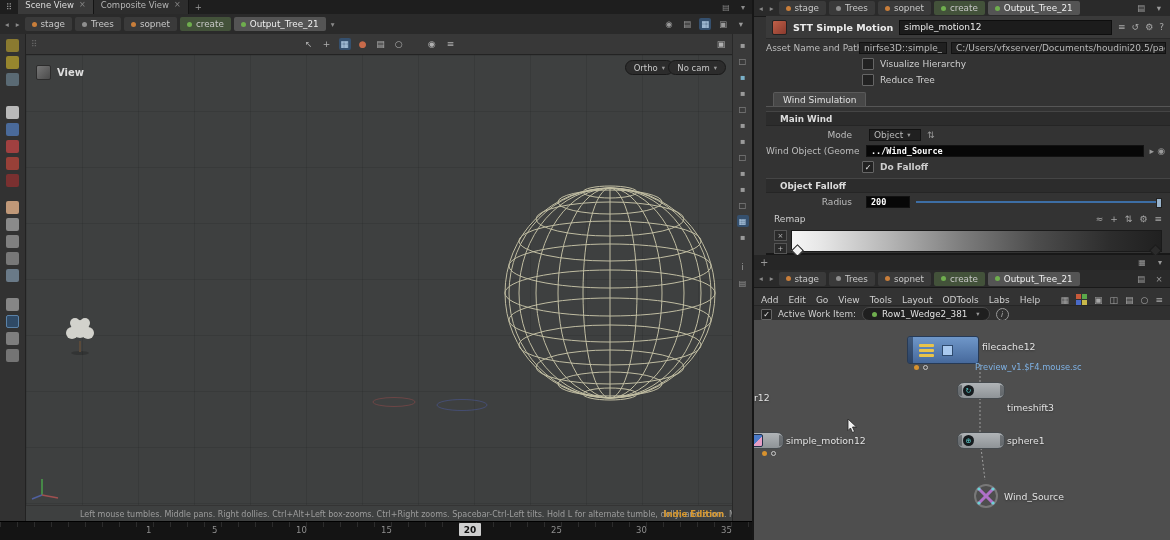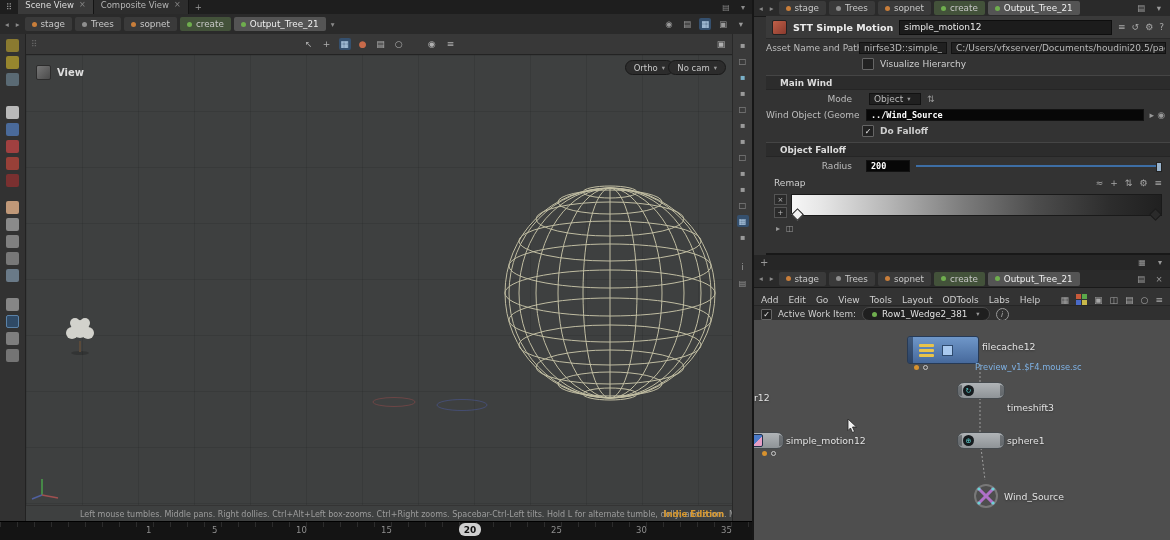--- a/index.html
+++ b/index.html
@@ -54,21 +54,21 @@
   .helptext{font-size:8px;color:#9c9c9c;white-space:nowrap}
   .indie{position:absolute;right:8px;color:#d9992e;font-size:8.5px;font-weight:bold}
 
   .vpright{position:absolute;right:0;top:34px;bottom:18px;width:20px;background:#3a3a3a;border-left:1px solid #282828;
            display:flex;flex-direction:column;align-items:center;gap:4px;padding-top:5px;box-sizing:border-box;color:#9a9a9a;font-size:8px}
 
   
   .timeline{position:absolute;left:0;right:0;bottom:0;height:18px;background:#141414;border-top:1px solid #000;
     background-image:repeating-linear-gradient(90deg,#2c2c2c 0 1px,transparent 1px 17px);background-size:100% 5px;background-repeat:no-repeat}
   .tl-num{position:absolute;top:3px;font-size:8.5px;color:#8f8f8f}
-  .tl-cur{position:absolute;top:1px;left:459px;width:22px;height:13px;background:#cfcfcf;border-radius:6px;color:#111;
+  .tl-cur{position:absolute;top:1px;left:459px;width:22px;height:13px;background:#cfcfcf;border-radius:1px;color:#111;
           display:flex;align-items:center;justify-content:center;font-size:9px;font-weight:bold}
 
   
   .parampanel{position:absolute;left:12px;top:16px;right:0;height:239px;background:#333;border-bottom:2px solid #181818;box-sizing:border-box;font-size:9px}
   .phead{height:22px;background:#3a3a3a;border-bottom:1px solid #292929;display:flex;align-items:center;gap:6px;padding:0 6px}
   .ntypeic{width:13px;height:13px;border-radius:2px;background:linear-gradient(135deg,#c06048,#8a3a2e);border:1px solid #222;flex:none}
   .phtitle{font-weight:bold;color:#ececec;font-size:9.5px;white-space:nowrap}
   .namefield{flex:1;height:13px;background:#1c1c1c;border:1px solid #0e0e0e;color:#e8e8e8;font-size:9px;padding:0 4px;
              font-family:"DejaVu Sans","Liberation Sans",sans-serif}
   .phicons{display:flex;gap:6px;color:#a8a8a8;font-size:9px}
@@ -377,21 +377,28 @@
         </div>
         <div class="dfield" style="flex:1;margin:0 4px;overflow:hidden">
           <span style="white-space:nowrap">C:/Users/vfxserver/Documents/houdini20.5/packages/Simple_Tree...</span>
         </div>
       </div>
 
       <div class="prow">
         <span class="cbx"></span>
         <span class="cblabel">Visualize Hierarchy</span>
       </div>
-
+      <div class="prow">
+        <span class="cbx"></span>
+        <span class="cblabel">Reduce Tree</span>
+      </div>
+
+      <div class="foldrow">
+        <div class="folder-tab">Wind Simulation</div>
+      </div>
 
       <div class="section-bar">Main Wind</div>
 
       <div class="prow">
         <span class="plabel">Mode</span>
         <div class="dfield" style="width:52px;margin-left:10px">
           <span>Object</span>
           <span class="ddown">▾</span>
         </div>
         <span style="margin-left:6px;color:#9a9a9a">⇅</span>

